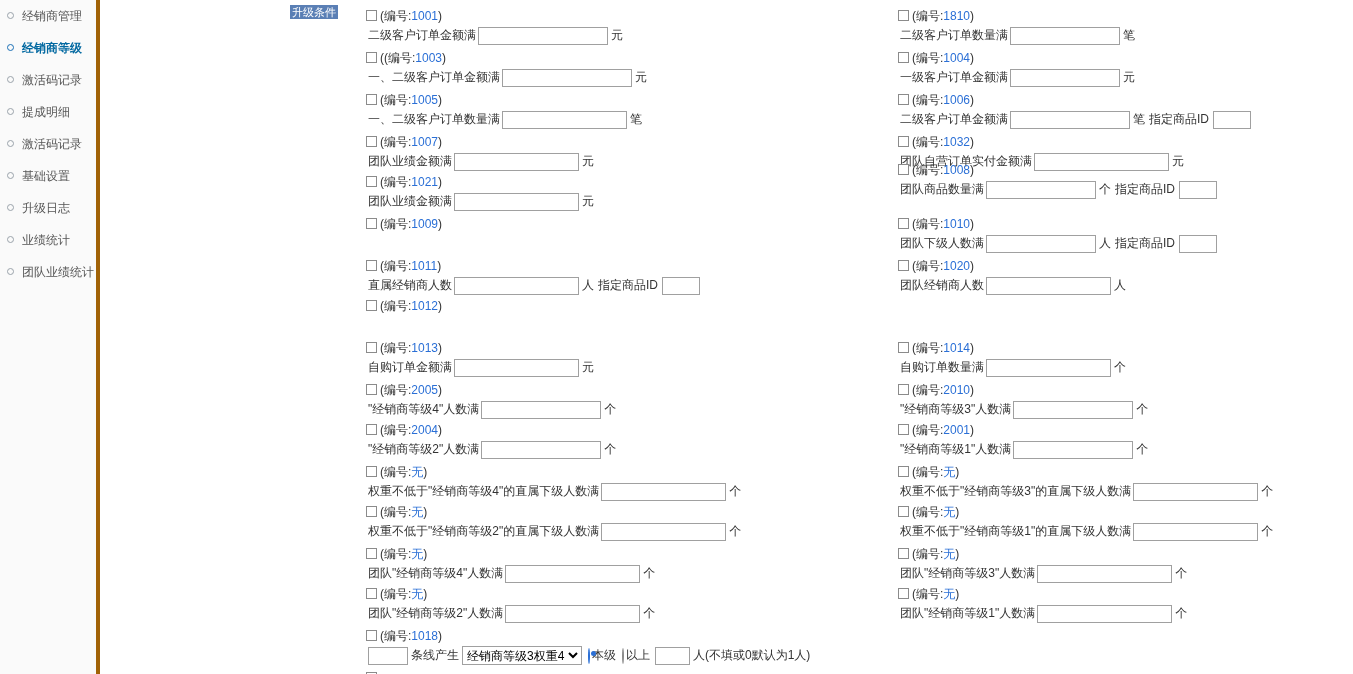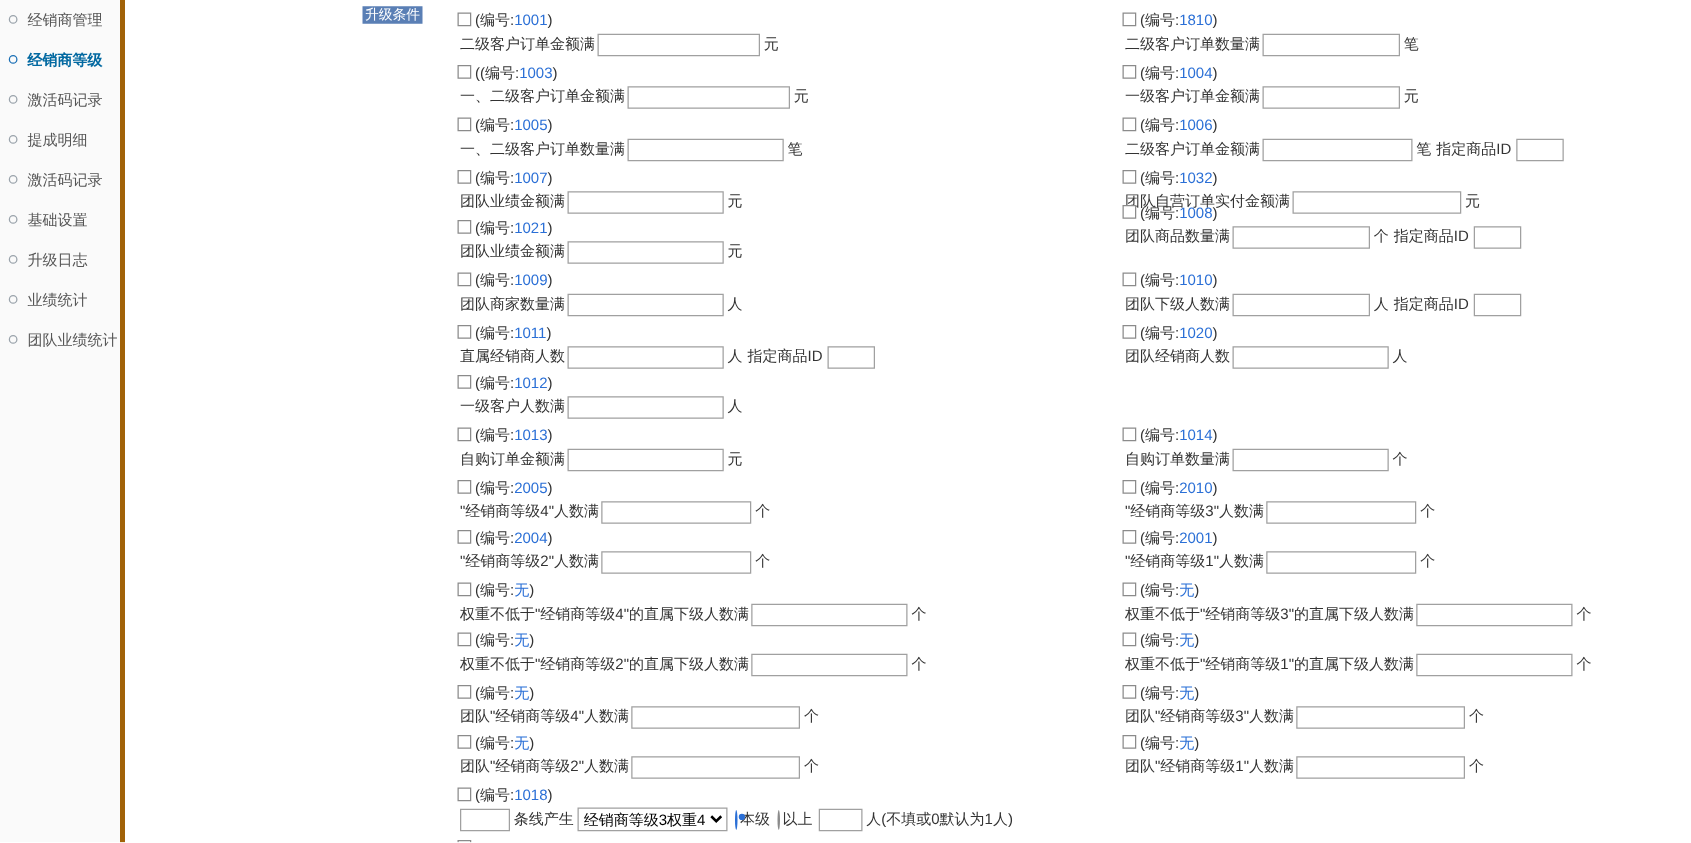--- a/index.html
+++ b/index.html
@@ -225,29 +225,27 @@
         <div class="row" style="top: 134px;">
           <div class="code-line"><input type="checkbox" class="cb" style=""><span>(编号:</span><span class="num">1007</span><span>)</span></div>
           <div class="field-line"><span class="lbl">团队业绩金额满</span><input type="text" class="txt w125" style=""><span class="unit">元</span></div>
         </div>
         <div class="row" style="top: 174px;">
           <div class="code-line"><input type="checkbox" class="cb" style=""><span>(编号:</span><span class="num">1021</span><span>)</span></div>
           <div class="field-line"><span class="lbl">团队业绩金额满</span><input type="text" class="txt w125" style=""><span class="unit">元</span></div>
         </div>
         <div class="row" style="top: 216px;">
           <div class="code-line"><input type="checkbox" class="cb" style=""><span>(编号:</span><span class="num">1009</span><span>)</span></div>
-          <div class="field-line"><span class="lbl">团队商家数量满</span><input type="text" class="txt w125" style=""><span class="unit">人</span></div>
         </div>
         <div class="row" style="top: 258px;">
           <div class="code-line"><input type="checkbox" class="cb" style=""><span>(编号:</span><span class="num">1011</span><span>)</span></div>
           <div class="field-line"><span class="lbl">直属经销商人数</span><input type="text" class="txt w125" style=""><span class="unit">人</span><span>指定商品ID</span><input type="text" class="txt w38" style="margin-left: 4px;"></div>
         </div>
         <div class="row" style="top: 298px;">
           <div class="code-line"><input type="checkbox" class="cb" style=""><span>(编号:</span><span class="num">1012</span><span>)</span></div>
-          <div class="field-line"><span class="lbl">一级客户人数满</span><input type="text" class="txt w125" style=""><span class="unit">人</span></div>
         </div>
         <div class="row" style="top: 340px;">
           <div class="code-line"><input type="checkbox" class="cb" style=""><span>(编号:</span><span class="num">1013</span><span>)</span></div>
           <div class="field-line"><span class="lbl">自购订单金额满</span><input type="text" class="txt w125" style=""><span class="unit">元</span></div>
         </div>
         <div class="row" style="top: 382px;">
           <div class="code-line"><input type="checkbox" class="cb" style=""><span>(编号:</span><span class="num">2005</span><span>)</span></div>
           <div class="field-line"><span class="lbl">"经销商等级4"人数满</span><input type="text" class="txt w120" style=""><span class="unit">个</span></div>
         </div>
         <div class="row" style="top: 422px;">

